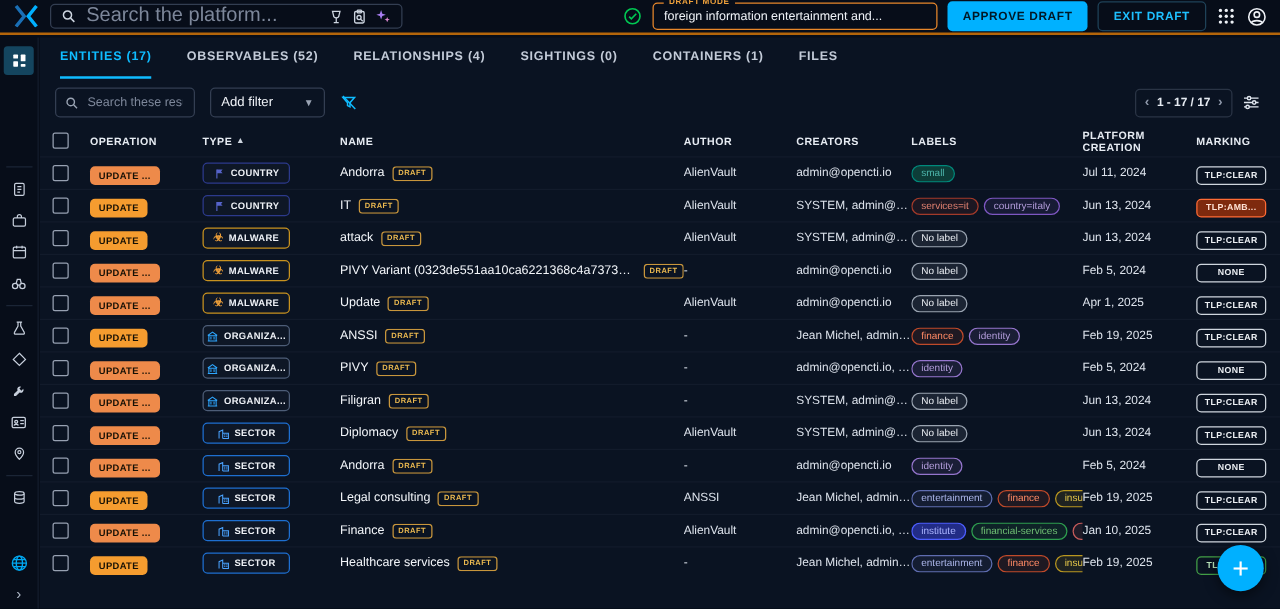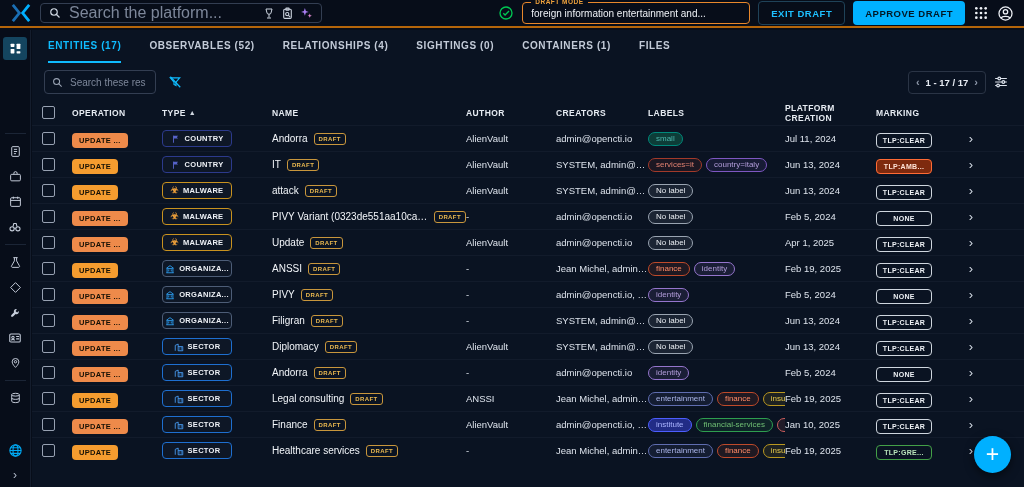--- a/index.html
+++ b/index.html
@@ -65,21 +65,21 @@
 
   
   .thead,.trow{display:flex;align-items:center;padding:0 12px 0 10px;box-sizing:border-box;}
   .thead{height:25px;}
   .hcell{font-size:8.5px;font-weight:700;letter-spacing:.4px;color:#e6ebf2;display:flex;align-items:center;gap:3px;}
   .sort-arrow{font-size:7px;color:#cfd6e0;}
   .trow{height:26px;border-top:1px solid #121b2b;}
   .c-check{width:30px;flex:0 0 auto;}
   .c-op{width:90px;flex:0 0 auto;}
   .c-type{width:110px;flex:0 0 auto;}
-  .c-name{width:194px;flex:0 0 auto;overflow:hidden;text-align:right;}
+  .c-name{width:275px;flex:0 0 auto;overflow:hidden;text-align:right;}
   .c-author{width:90px;flex:0 0 auto;overflow:hidden;}
   .c-creators{width:92px;flex:0 0 auto;overflow:hidden;}
   .c-labels{width:137px;flex:0 0 auto;overflow:hidden;}
   .c-date{width:91px;flex:0 0 auto;}
   .c-marking{width:77px;flex:0 0 auto;}
   .c-chev{width:20px;flex:0 0 auto;display:flex;justify-content:flex-end;}
 
   .cb{appearance:none;-webkit-appearance:none;width:13px;height:13px;border:1.5px solid #97a1b2;border-radius:2px;
       background:transparent;margin:0;cursor:pointer;display:block;}
   .opchip{display:inline-block;font-size:7.5px;font-weight:700;color:#151005;background:#f59c2f;border-radius:4px;
@@ -150,22 +150,22 @@
     <span class="gicon">
       <svg width="16" height="16" viewBox="0 0 24 24" fill="none" stroke="#00c853" stroke-width="2">
           <circle cx="12" cy="12" r="9"></circle>
           <path d="M8 12.5l2.6 2.6L16.5 9"></path>
         </svg>
     </span>
     <div class="draftbox">
       <span class="legend">DRAFT MODE</span>
       <span class="val">foreign information entertainment and...</span>
     </div>
+    <button class="btn btn-approve">APPROVE DRAFT</button>
     <button class="btn btn-exit">EXIT DRAFT</button>
-    <button class="btn btn-approve">APPROVE DRAFT</button>
     <span class="tb-icon">
       <svg width="16" height="16" viewBox="0 0 24 24" fill="currentColor">
           <g>
         <circle cx="5" cy="5" r="2"></circle>
             <circle cx="12" cy="5" r="2"></circle>
             <circle cx="19" cy="5" r="2"></circle>
         <circle cx="5" cy="12" r="2"></circle>
             <circle cx="12" cy="12" r="2"></circle>
             <circle cx="19" cy="12" r="2"></circle>
         <circle cx="5" cy="19" r="2"></circle>
@@ -305,20 +305,24 @@
     <div class="filterbar">
       <div class="rsearch">
         <span>
           <svg width="11" height="11" viewBox="0 0 24 24" fill="none" stroke="currentColor" stroke-width="2.4">
               <circle cx="10" cy="10" r="6.5"></circle>
               <path d="M15 15l6 6"></path>
             </svg>
         </span>
         <input placeholder="Search these results..." style="">
       </div>
+      <div class="addfilter">
+        <span>Add filter</span>
+        <span class="caret">▼</span>
+      </div>
       <span class="filteroff">
         <svg width="14" height="14" viewBox="0 0 24 24" fill="none" stroke="currentColor" stroke-width="2">
             <path d="M4 5h16l-6.3 7.2V18l-3.4-1.8v-4z"></path>
             <path d="M4 3l17 18" stroke="#0fbcff"></path>
           </svg>
       </span>
       <div class="pager">
         <div class="pager-box">
           <span class="pg-arrow">‹</span>
           <span>1 - 17 / 17</span>

